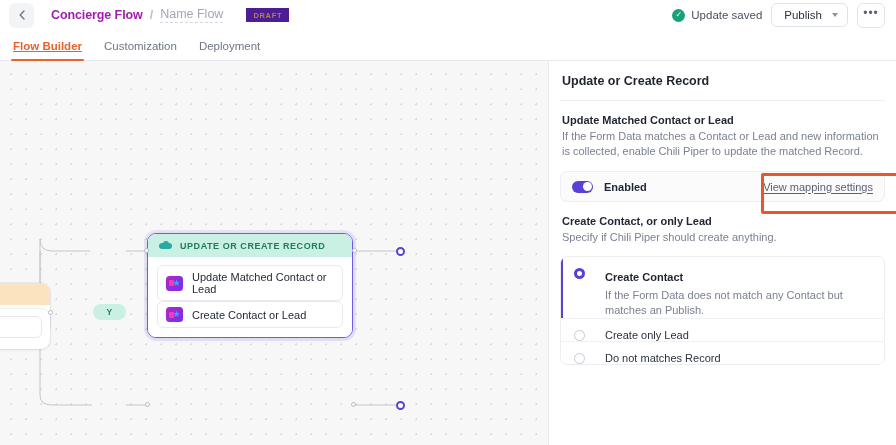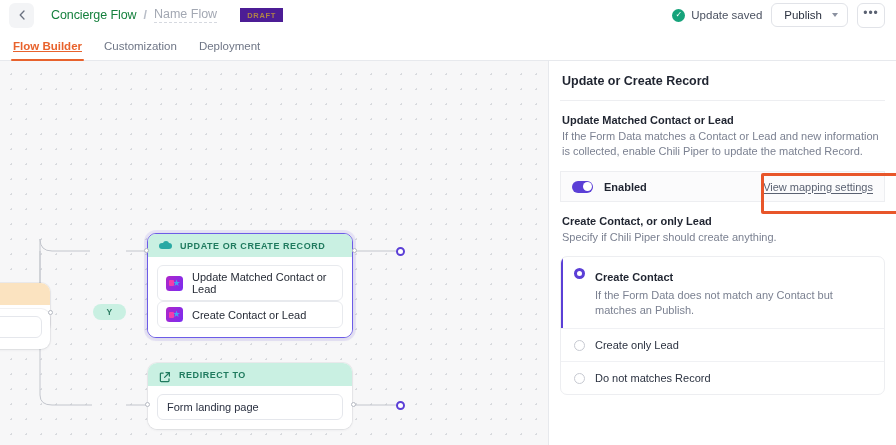--- a/index.html
+++ b/index.html
@@ -18,21 +18,21 @@
     background: #ffffff;
     display: flex; align-items: center;
   }
   .back-btn {
     width: 25px; height: 25px; margin-left: 9px;
     background: #f3f4f6; border-radius: 6px;
     display: flex; align-items: center; justify-content: center;
     cursor: pointer; color: #6b7280; font-size: 11px;
   }
   .crumbs { display: flex; align-items: center; margin-left: 17px; gap: 7px; }
-  .crumb-main { font-size: 12.5px; font-weight: 400; color: #15803d; letter-spacing: -0.1px; }
+  .crumb-main { font-size: 12.5px; font-weight: 700; color: #a21caf; letter-spacing: -0.1px; }
   .crumb-sep { font-size: 12.5px; color: #b9bec8; font-weight: 600; }
   .crumb-sub {
     font-size: 12.5px; color: #a3a8b3; font-weight: 500;
     border-bottom: 1px dashed #d6d9e0; padding-bottom: 1px; cursor: text;
   }
   .draft-badge {
     margin-left: 16px; background: #4c1d95; color: #b08447;
     font-size: 7.5px; font-weight: 700; letter-spacing: 0.7px;
     padding: 3px 7px 2.5px; border-radius: 0;
   }
@@ -168,21 +168,21 @@
   }
   .panel-title {
     font-size: 12.5px; font-weight: 700; color: #1f2430;
     padding: 13px 2px 12px; border-bottom: 1px solid #edeef1;
   }
   .sec-title { font-size: 11px; font-weight: 700; color: #1f2430; margin: 13px 0 3px 2px; }
   .sec-desc { font-size: 11px; color: #7b8191; line-height: 15px; margin: 0 0 0 2px; }
 
   .enabled-row {
     position: relative; margin-top: 12px; height: 31px;
-    border: 1px solid #edeef1; border-radius: 0; background: #fbfbfc;
+    border: 1px solid #edeef1; border-radius: 7px; background: #fbfbfc;
     display: flex; align-items: center; padding: 0 11px;
   }
   .toggle {
     width: 21px; height: 12px; border-radius: 7px; background: #5b3fd6;
     position: relative; flex: 0 0 auto; cursor: pointer;
   }
   .toggle::after {
     content: ""; position: absolute; right: 1.5px; top: 1.5px;
     width: 9px; height: 9px; border-radius: 50%; background: #fff;
   }
@@ -194,21 +194,21 @@
   .highlight-box {
     position: absolute; left: 200px; top: 1px; width: 138px; height: 41px;
     border: 3px solid #e8562a; border-radius: 2px; pointer-events: none;
   }
 
   .radio-group {
     margin-top: 11px; border: 1px solid #edeef1; border-radius: 7px;
     overflow: hidden; background: #fff;
   }
   .radio-item {
-    display: flex; gap: 10px; padding: 10px 12px 10px 13px;
+    display: flex; gap: 20px; padding: 10px 12px 0 13px;
     border-bottom: 1px solid #f0f1f4; cursor: pointer; position: relative;
   }
   .radio-item:last-child { border-bottom: none; }
   .radio-item.selected::before {
     content: ""; position: absolute; left: 0; top: 0; bottom: 0;
     width: 2px; background: #5b3fd6;
   }
   .radio-dot {
     width: 11px; height: 11px; border-radius: 50%; border: 1px solid #c7cad2;
     background: #fff; flex: 0 0 auto; margin-top: 1px;
@@ -307,35 +307,20 @@
             <span class="star">★</span>
           </span>
           <span>Create Contact or Lead</span>
         </div>
       </div>
     </div>
     <div class="anchor" style="left:144px; top:187px;"></div>
     <div class="anchor" style="left:352px; top:187px;"></div>
     <div class="endpoint" style="left:396px; top:186px;"></div>
 
-    <div class="node" style="left:148px; top:302px; width:204px;">
-      <div class="node-head">
-        <span class="ext-ic">
-          <svg width="12" height="12" viewBox="0 0 12 12">
-            <path d="M4.2 2H2.2a.8.8 0 0 0-.8.8v7a.8.8 0 0 0 .8.8h7a.8.8 0 0 0 .8-.8v-2" fill="none" stroke="#1f7a5e" stroke-width="1.25" stroke-linecap="round"></path>
-            <path d="M7 1.6h3.4V5" fill="none" stroke="#1f7a5e" stroke-width="1.25" stroke-linecap="round" stroke-linejoin="round"></path>
-            <path d="M10.3 1.7L5.6 6.4" fill="none" stroke="#1f7a5e" stroke-width="1.25" stroke-linecap="round"></path>
-          </svg>
-        </span>
-        <span class="node-head-title">REDIRECT TO</span>
-      </div>
-      <div class="node-body">
-        <div class="input-box">Form landing page</div>
-      </div>
-    </div>
     <div class="anchor" style="left:145px; top:341px;"></div>
     <div class="anchor" style="left:351px; top:341px;"></div>
     <div class="endpoint" style="left:396px; top:340px;"></div>
 
   </div>
 
   <div class="panel">
     <div class="panel-title">Update or Create Record</div>
 
     <div class="sec-title">Update Matched Contact or Lead</div>

